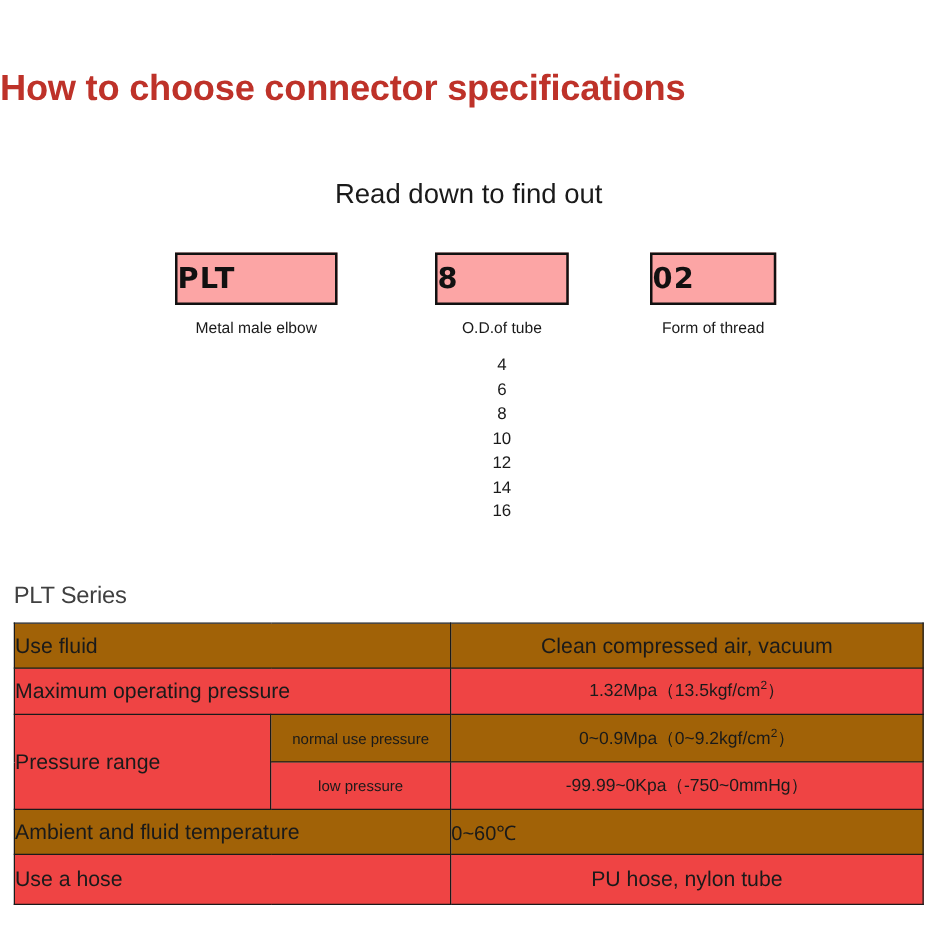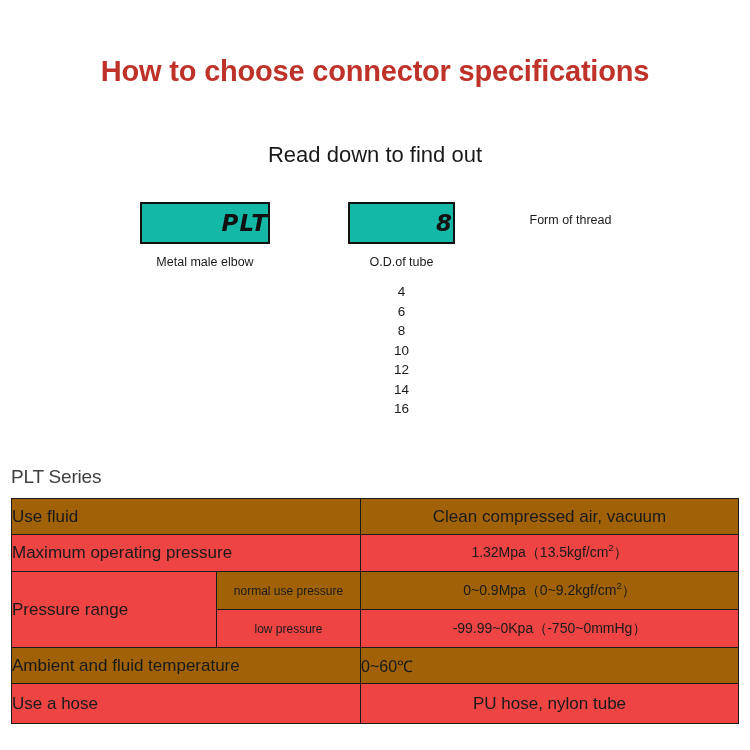--- a/index.html
+++ b/index.html
@@ -15,21 +15,21 @@
     color: #1a1a1a;
     overflow: hidden;
   }
 
   
   #main-title {
     position: absolute;
     left: 0;
     top: 55px;
     width: 750px;
-    text-align: center;
+    text-align: left;
     font-size: 29px;
     font-weight: bold;
     color: #be3229;
     letter-spacing: -0.2px;
     white-space: nowrap;
   }
   #subtitle {
     position: absolute;
     left: 0;
     top: 101px;
@@ -49,27 +49,26 @@
     top: 0;
     width: 750px;
     height: 450px;
   }
   .code-group {
     position: absolute;
     top: 202px;
   }
   .code-box {
     border: 2px solid #111111;
-    background: #14b8a6;
+    background: #fca5a5;
     height: 42px;
     display: flex;
     align-items: center;
-    justify-content: flex-end;
+    justify-content: flex-start;
     box-sizing: border-box;
-    font-style: italic;
   }
   .code-box-text {
     font-size: 23px;
     font-weight: bold;
     letter-spacing: 1px;
     color: #111111;
     font-family: "DejaVu Sans", sans-serif;
   }
   .code-caption {
     margin-top: 11px;
@@ -186,20 +185,23 @@
       <div>6</div>
       <div>8</div>
       <div>10</div>
       <div>12</div>
       <div>14</div>
       <div>16</div>
     </div>
   </div>
 
   <div class="code-group" id="group-thread">
+    <div class="code-box">
+      <span class="code-box-text">02</span>
+    </div>
     <div class="code-caption">Form of thread</div>
   </div>
 
 </div>
 
 <div id="series-label">PLT Series</div>
 
 <table id="spec-table">
   <colgroup>
     <col style="width:205px">

